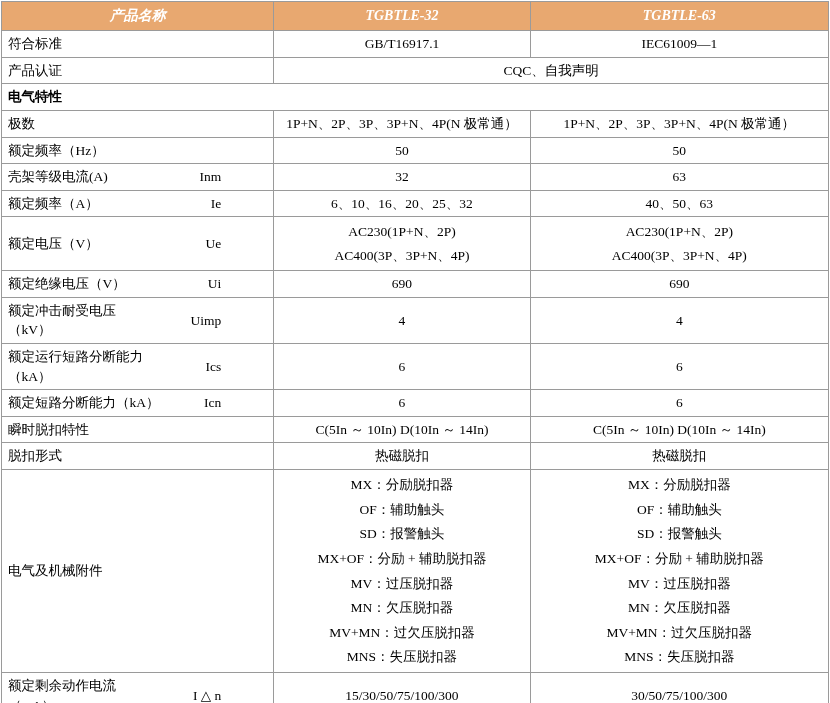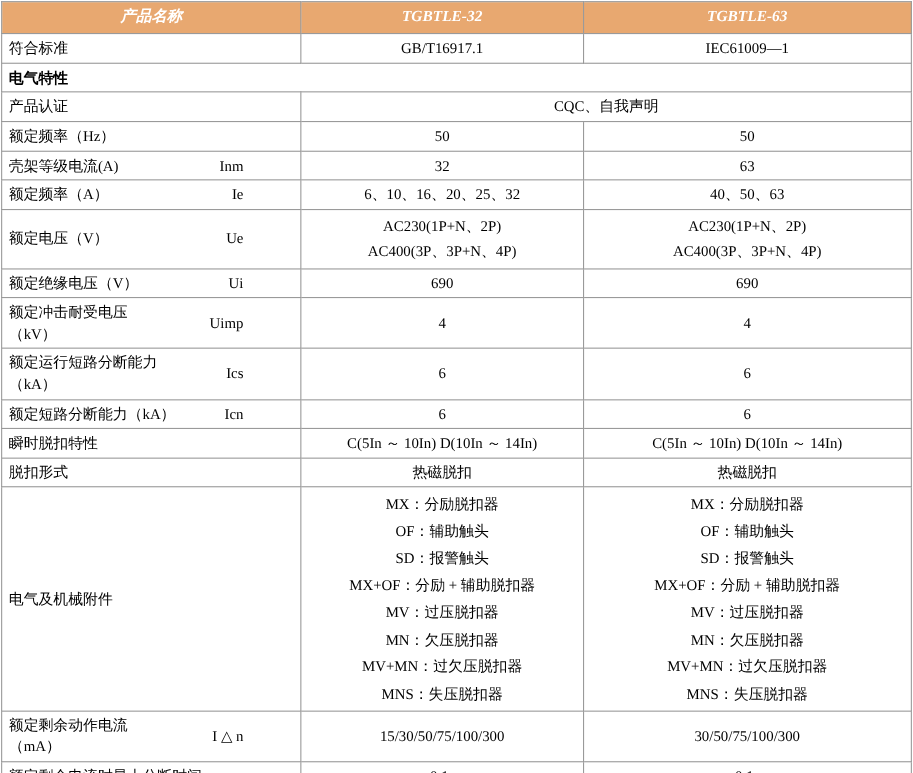--- a/index.html
+++ b/index.html
@@ -99,28 +99,33 @@
         <td>TGBTLE-63</td>
       </tr>
 
       <tr>
         <td class="left">符合标准</td>
         <td class="center">GB/T16917.1</td>
         <td class="center">IEC61009—1</td>
       </tr>
 
       <tr>
-        <td class="section-band" colspan="3">电气特性</td>
-      </tr>
-
-      <tr>
         <td class="left">产品认证</td>
         <td class="center" colspan="2">CQC、自我声明</td>
       </tr>
 
+      <tr>
+        <td class="section-band" colspan="3">电气特性</td>
+      </tr>
+
+      <tr>
+        <td class="left">极数</td>
+        <td class="center nowrap">1P+N、2P、3P、3P+N、4P(N 极常通）</td>
+        <td class="center nowrap">1P+N、2P、3P、3P+N、4P(N 极常通）</td>
+      </tr>
 
       <tr>
         <td class="left">额定频率（Hz）</td>
         <td class="center">50</td>
         <td class="center">50</td>
       </tr>
 
       <tr>
         <td>
           <span class="label-wrap">

